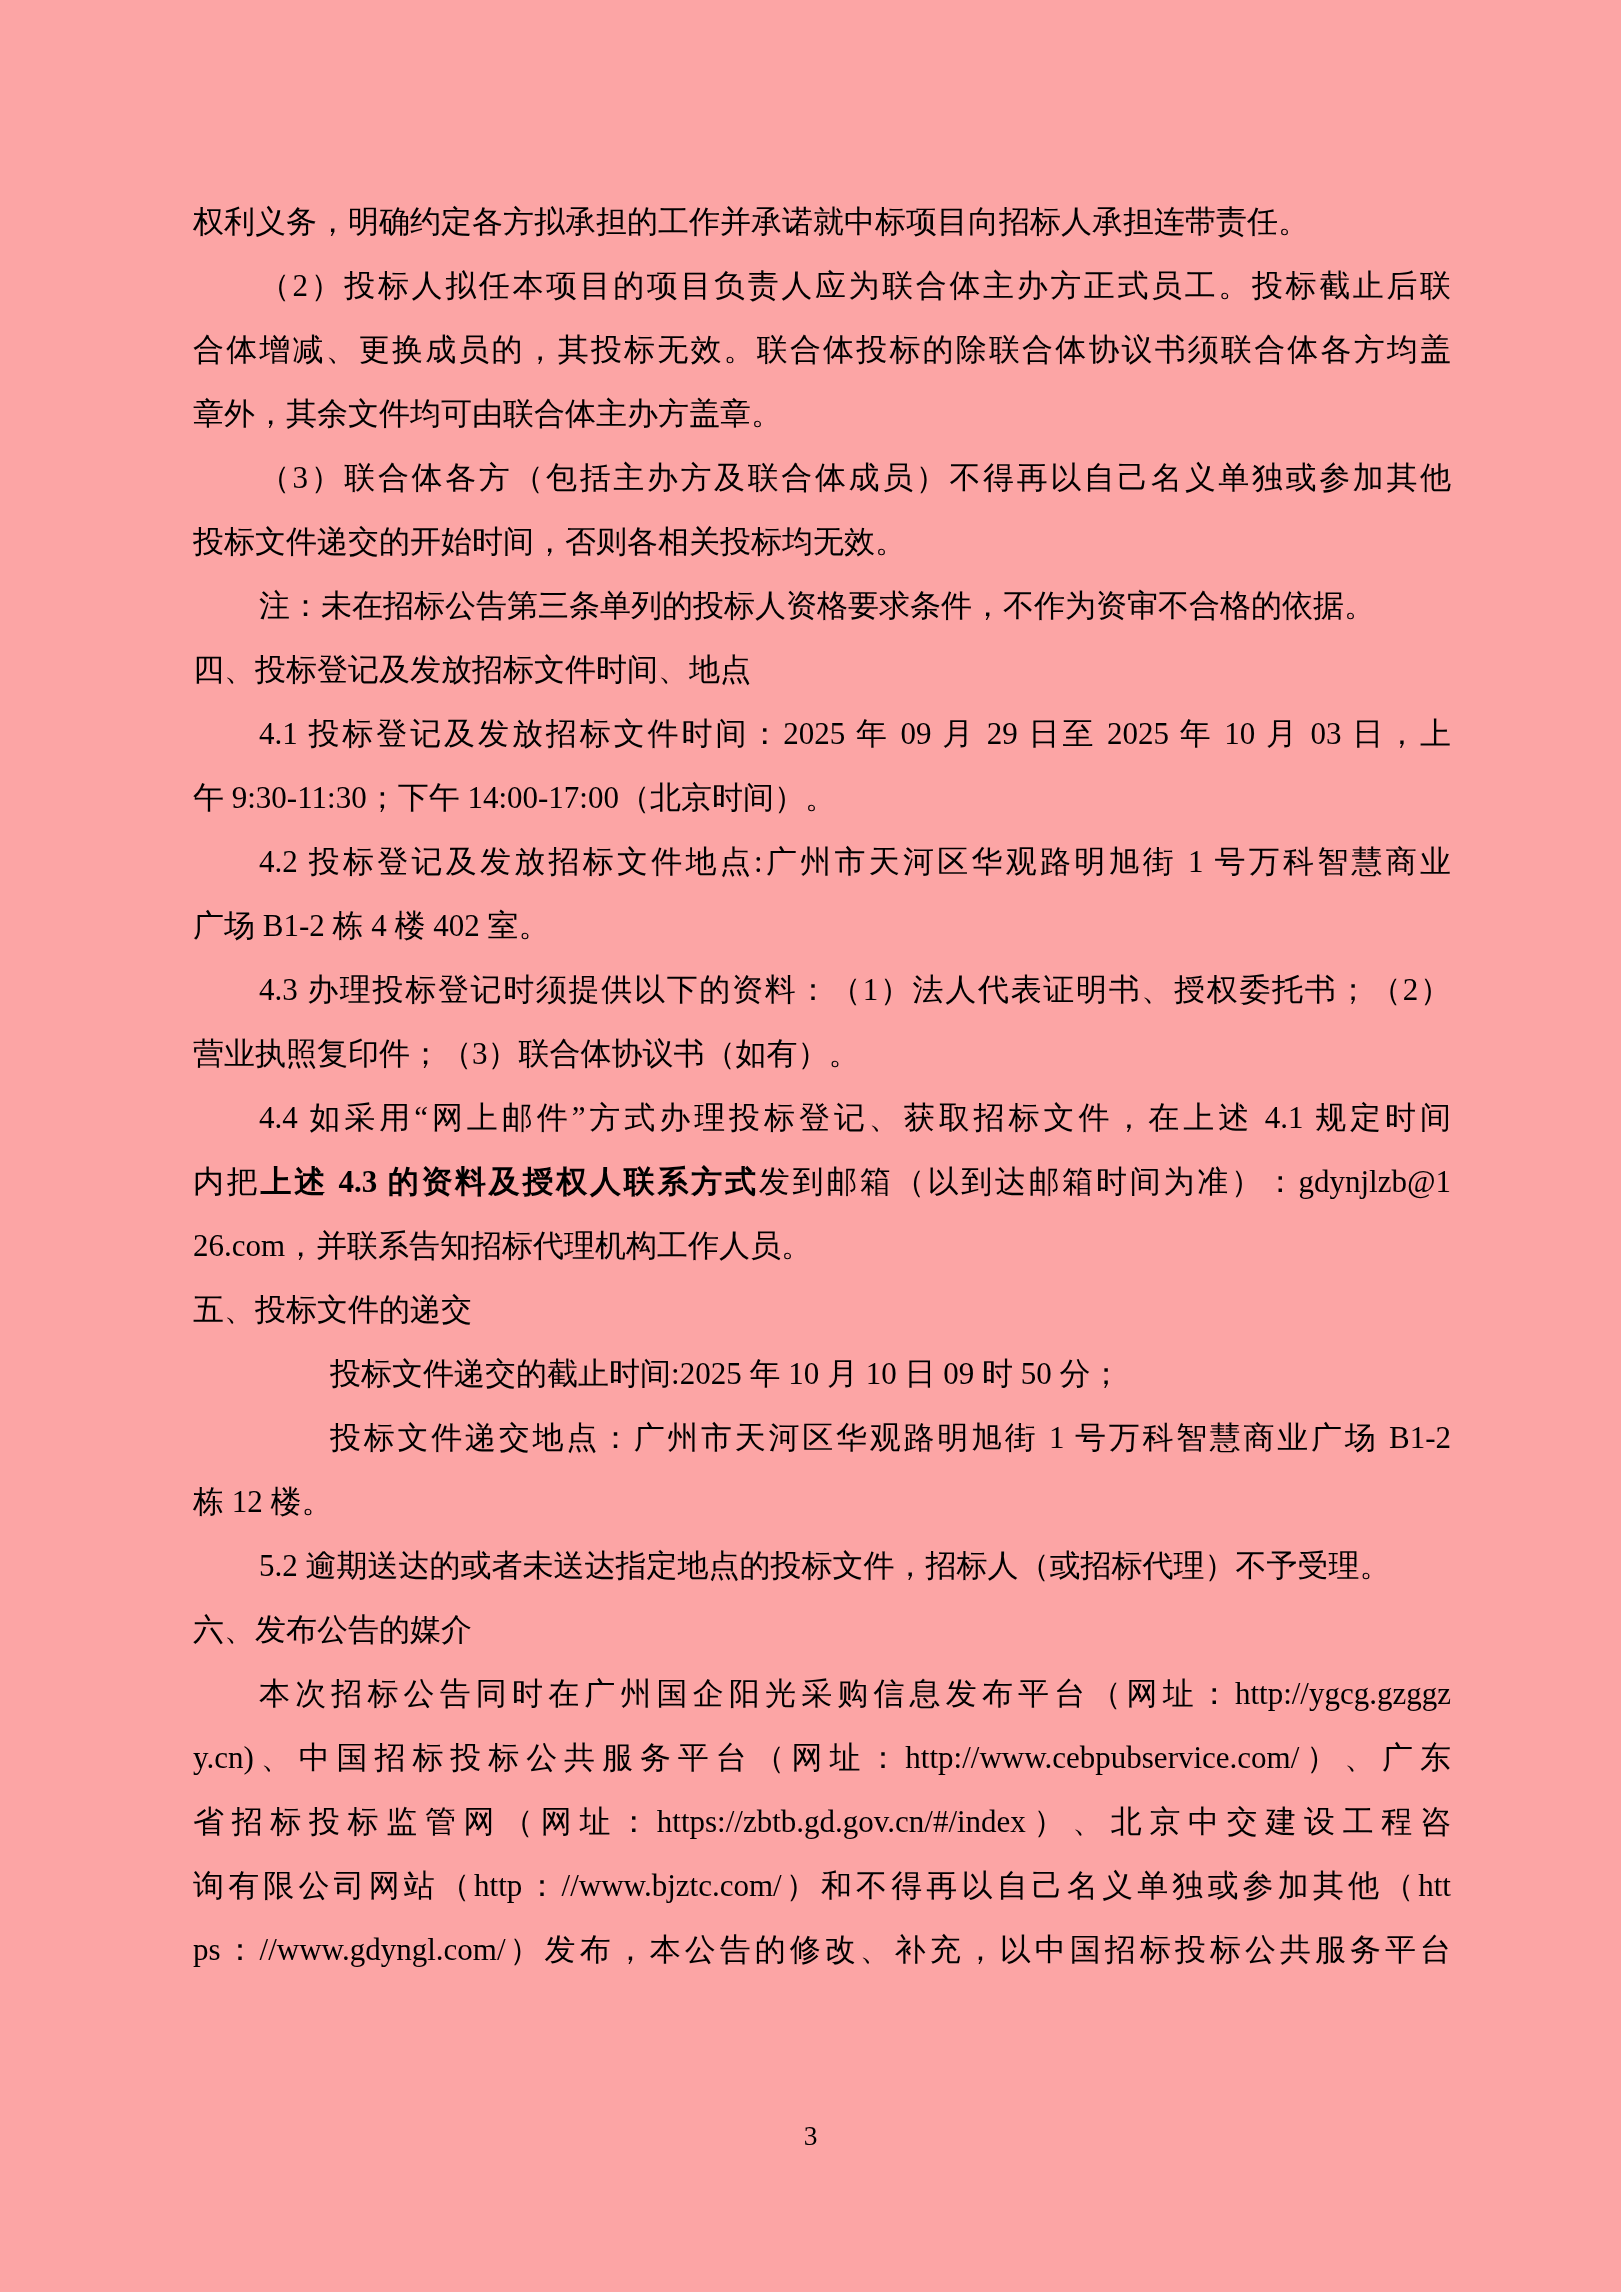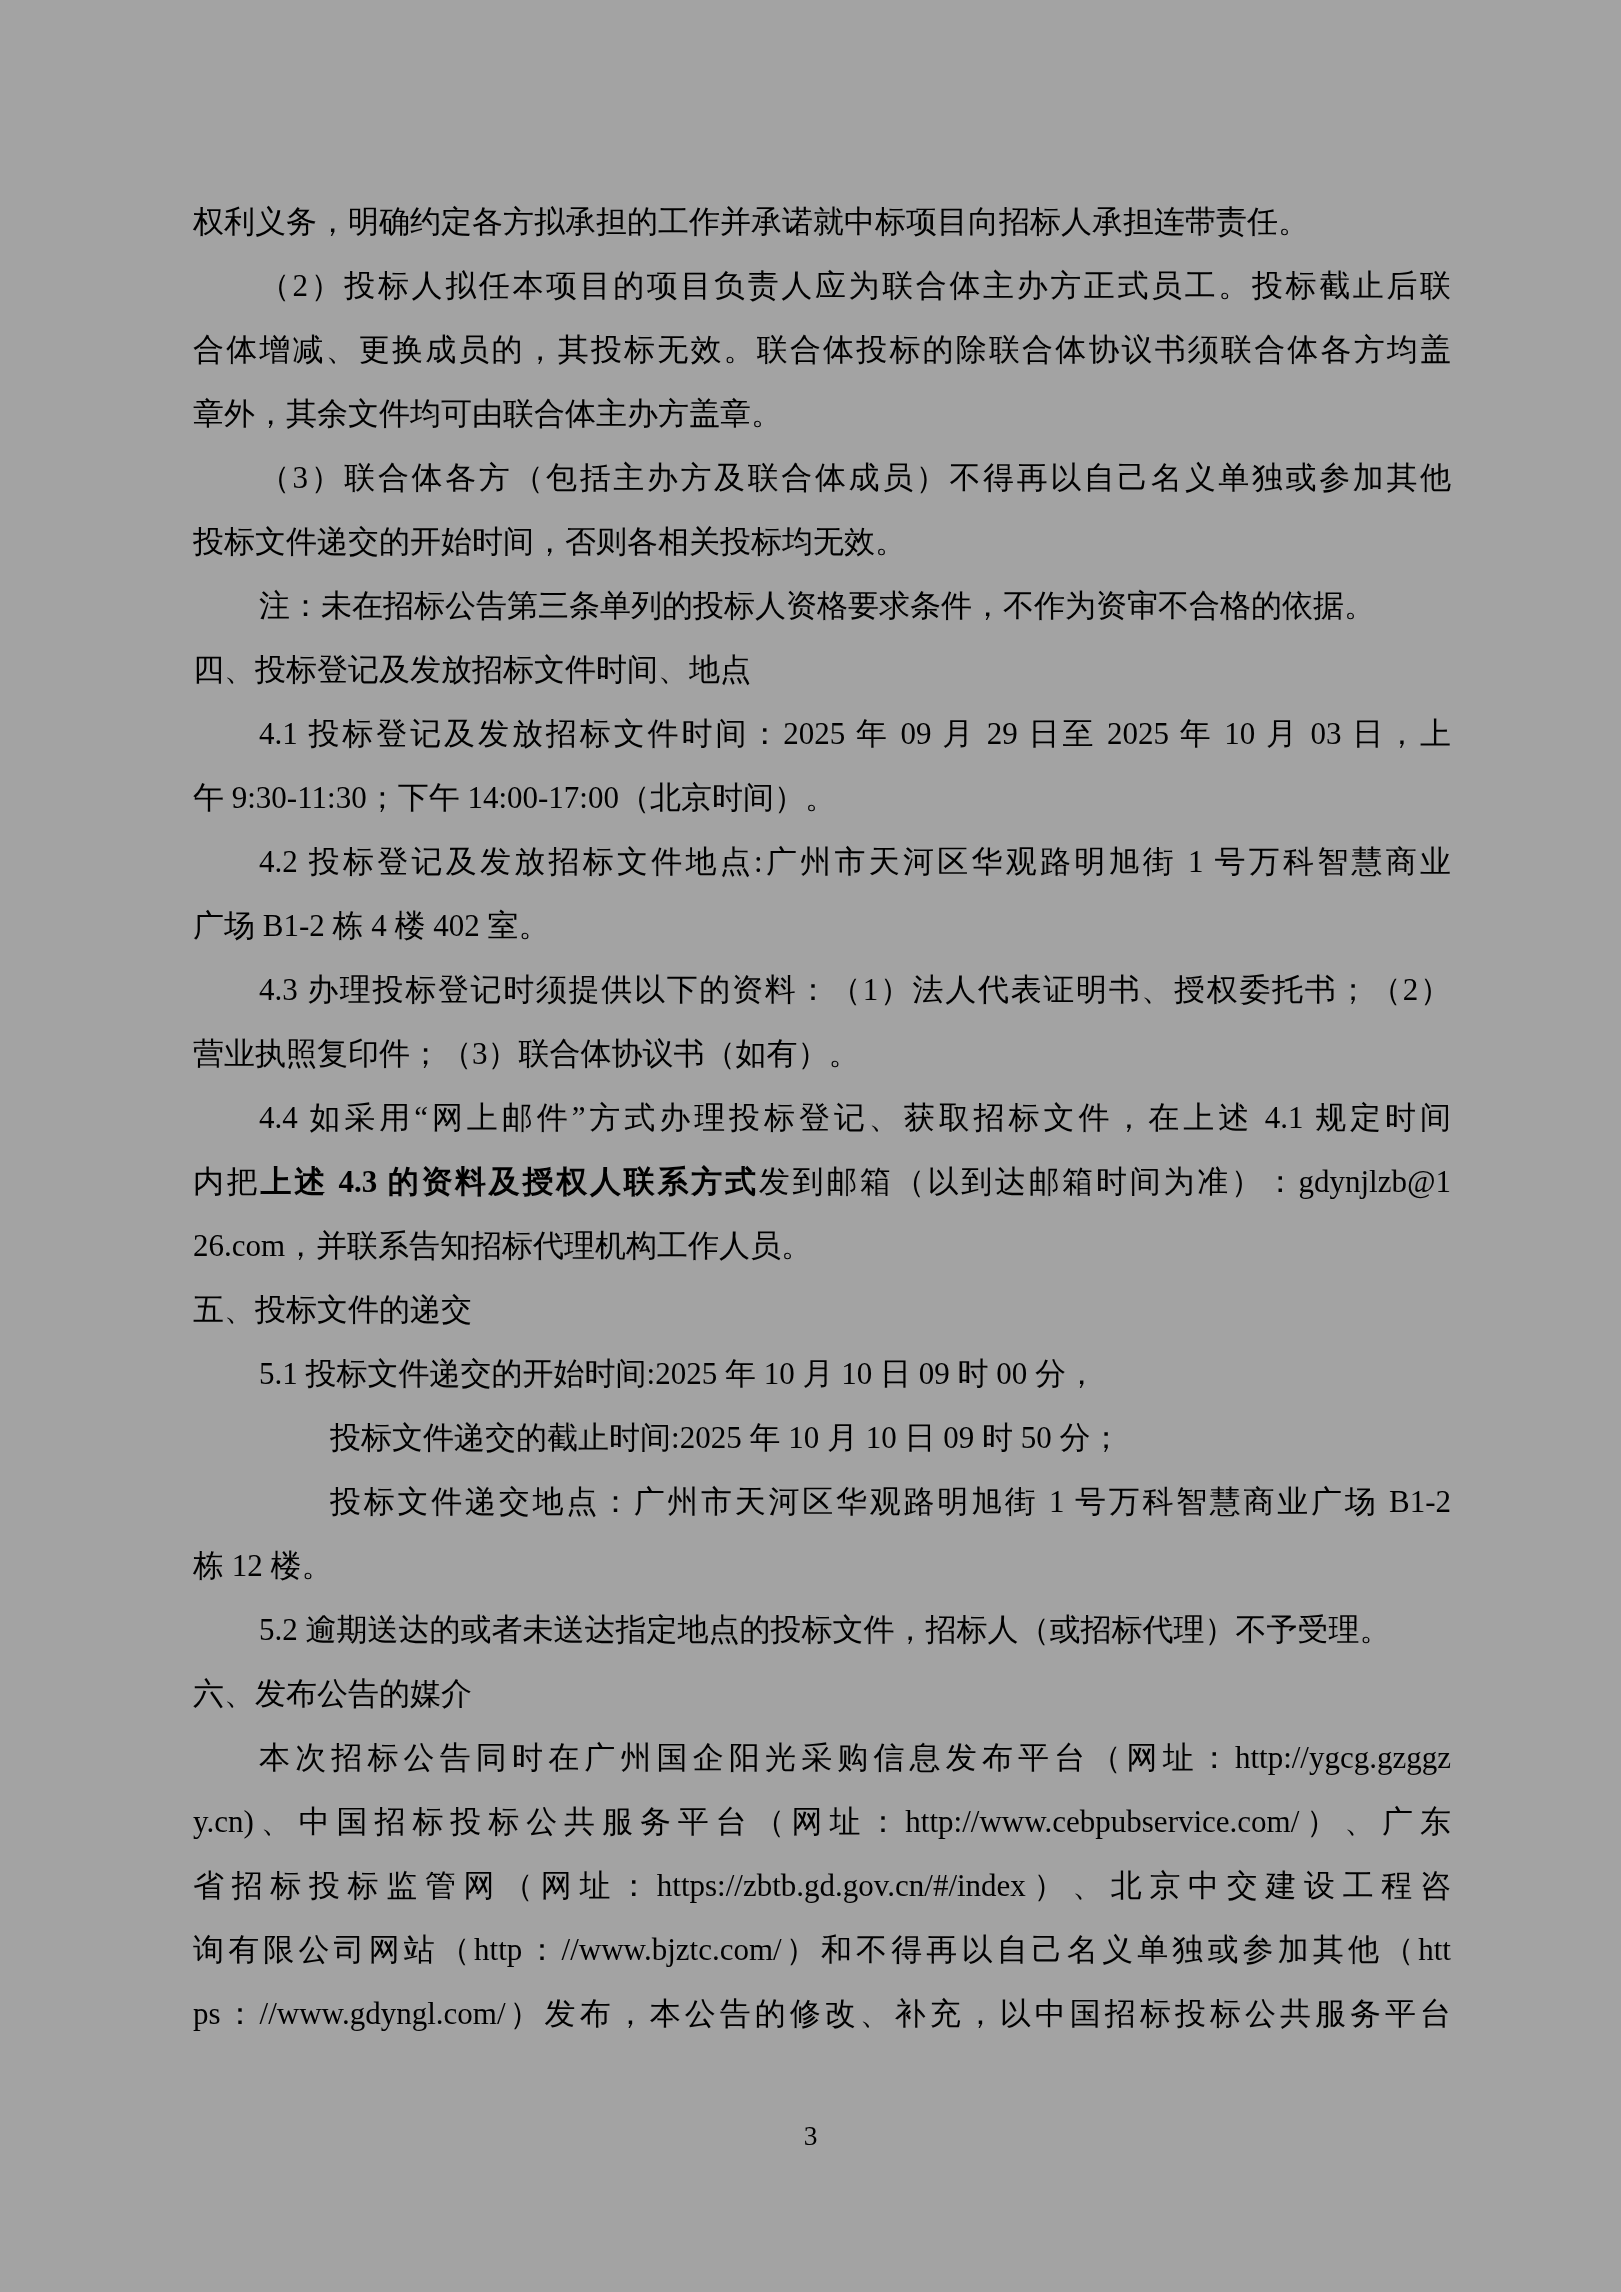--- a/index.html
+++ b/index.html
@@ -1,20 +1,20 @@
 <!DOCTYPE html>
 <html lang="zh"><head>
 <meta charset="utf-8">
 <style>
   html, body { margin: 0; padding: 0; background: #ffffff; }
   .page {
     position: relative;
     width: 1621px;
     height: 2293px;
-    background: #a3a3a3;
+    background: #fca5a5;
     color: #000000;
     font-family: "Liberation Serif", "DejaVu Serif", serif;
     overflow: hidden;
   }
   .content {
     position: absolute;
     left: 193px;
     top: 190px;
     width: 1258px;
     font-size: 31px;
@@ -62,21 +62,20 @@
       <div class="ln js in1"><span>4.1 投标登记及发放招标文件时间：</span><span class="u">2025</span><span> 年 </span><span class="u">09</span><span> 月 </span><span class="u">29</span><span> 日至 </span><span class="u">2025</span><span> 年 </span><span class="u">10</span><span> 月 </span><span class="u">03</span><span> 日，上</span></div>
       <div class="ln"><span>午 </span><span class="u">9:30-11:30</span><span>；下午 </span><span class="u">14:00-17:00</span><span>（北京时间）。</span></div>
       <div class="ln js in1"><span>4.2 投标登记及发放招标文件地点:广州市天河区华观路明旭街 1 号万科智慧商业</span></div>
       <div class="ln"><span>广场 B1-2 栋 4 楼 402 室。</span></div>
       <div class="ln js in1"><span>4.3 办理投标登记时须提供以下的资料：（1）法人代表证明书、授权委托书；（2）</span></div>
       <div class="ln"><span>营业执照复印件；（3）联合体协议书（如有）。</span></div>
       <div class="ln js in1"><span>4.4 如采用“网上邮件”方式办理投标登记、获取招标文件，在上述 4.1 规定时间</span></div>
       <div class="ln js"><span>内把</span><span class="u b">上述 4.3 的资料及授权人联系方式</span><span>发到邮箱（以到达邮箱时间为准）：gdynjlzb@1</span></div>
       <div class="ln"><span>26.com，并联系告知招标代理机构工作人员。</span></div>
       <div class="ln hd"><span>五、投标文件的递交</span></div>
-      <div class="ln in1"><span>5.1 投标文件递交的开始时间:</span><span class="u">2025</span><span> 年 </span><span class="u">10</span><span> 月 </span><span class="u">10</span><span> 日 </span><span class="u">09</span><span> 时 </span><span class="u">00</span><span> 分，</span></div>
       <div class="ln in2"><span>投标文件递交的截止时间:</span><span class="u">2025</span><span> 年 </span><span class="u">10</span><span> 月 </span><span class="u">10</span><span> 日 </span><span class="u">09</span><span> 时 </span><span class="u">50</span><span> 分；</span></div>
       <div class="ln js in2"><span>投标文件递交地点：</span><span class="u">广州市天河区华观路明旭街 1 号万科智慧商业广场 B1-2</span></div>
       <div class="ln"><span class="u">栋 12 楼</span><span>。</span></div>
       <div class="ln in1"><span>5.2 逾期送达的或者未送达指定地点的投标文件，招标人（或招标代理）不予受理。</span></div>
       <div class="ln hd"><span>六、发布公告的媒介</span></div>
       <div class="ln js in1"><span>本次招标公告同时在</span><span class="u">广州国企阳光采购信息发布平台（网址：http://ygcg.gzggz</span></div>
       <div class="ln js"><span class="u">y.cn)、中国招标投标公共服务平台（网址：http://www.cebpubservice.com/）、广东</span></div>
       <div class="ln js"><span class="u">省招标投标监管网（网址：https://zbtb.gd.gov.cn/#/index）、北京中交建设工程咨</span></div>
       <div class="ln js"><span class="u">询有限公司网站（http：//www.bjztc.com/）</span><span>和</span><span class="u">不得再以自己名义单独或参加其他（htt</span></div>
       <div class="ln js"><span class="u">ps：//www.gdyngl.com/）</span><span>发布，本公告的修改、补充，以</span><span class="u">中国招标投标公共服务平台</span></div>

